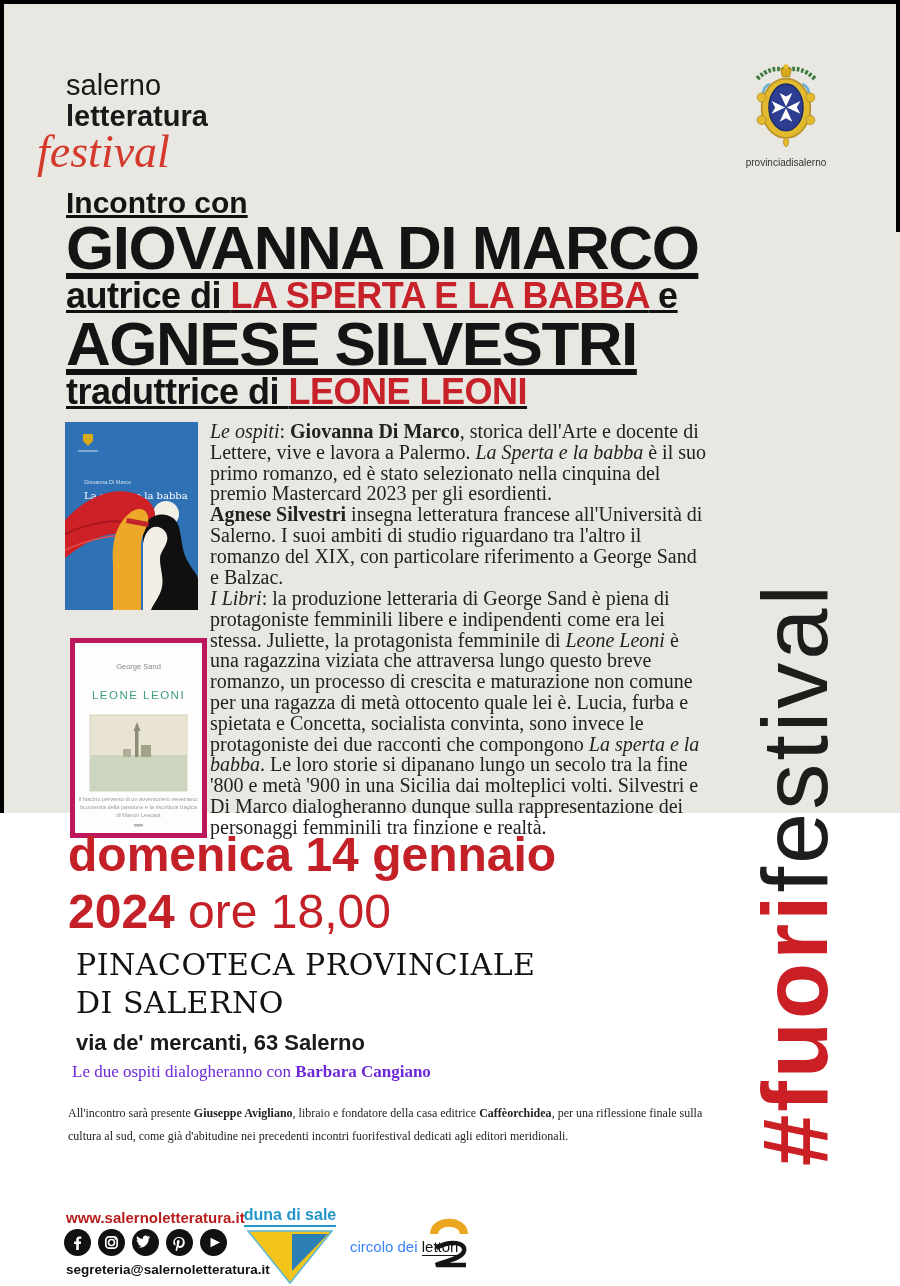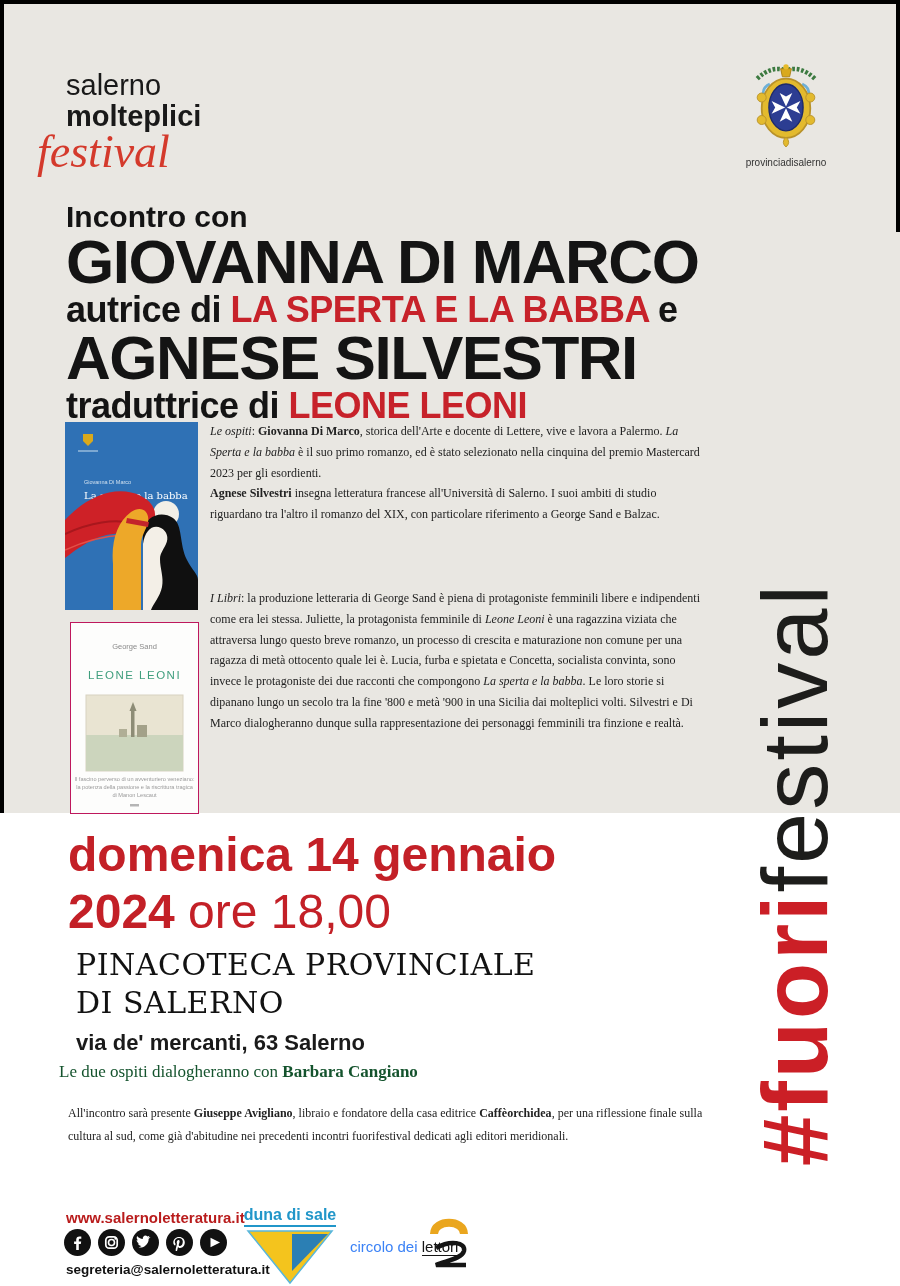--- a/index.html
+++ b/index.html
@@ -16,48 +16,48 @@
   .logo-l1{font-size:29px;line-height:31px;color:#191919;}
   .logo-l2{font-size:29px;line-height:31px;font-weight:bold;color:#191919;}
   .logo-l3{font-family:"Liberation Serif",serif;font-style:italic;font-size:46px;line-height:44px;
            color:#d43a2c;margin-left:-29px;margin-top:-2px;}
 
   
   .crest{left:746px;top:56px;width:80px;text-align:center;}
   .crest-caption{font-size:10px;color:#333;margin-top:5px;white-space:nowrap;margin-left:-14px;width:108px;}
 
   
-  .title-block{left:66px;top:200px;width:720px;}
+  .title-block{left:66px;top:186px;width:720px;text-decoration:underline;}
   .t-intro{font-size:30px;font-weight:bold;line-height:33px;color:#141414;}
   .t-name{font-size:62px;font-weight:bold;line-height:57px;letter-spacing:-1.5px;color:#141414;}
   .t-role{font-size:36px;font-weight:bold;line-height:39px;letter-spacing:-0.5px;color:#141414;}
   .red{color:#c7222a;}
 
   
   .serif{font-family:"Liberation Serif",serif;}
-  .body-col{left:210px;width:498px;font-family:"Liberation Serif",serif;font-size:12px;
+  .body-col{left:210px;width:498px;font-family:"Liberation Serif",serif;font-size:20px;
             line-height:20.8px;color:#222;text-align:left;}
   .seg-b{font-weight:bold;}
   .seg-i{font-style:italic;}
 
   
   .book{box-shadow:none;}
-  .book2-frame{border:1px solid #be185d;background:#ef4444;}
+  .book2-frame{border:5px solid #be185d;background:#ef4444;margin-top:16px;}
 
   
   .date-block{left:68px;top:826px;color:#c32027;}
   .date-l{font-size:48px;line-height:57px;font-weight:bold;}
   .date-time{font-weight:normal;}
 
   
   .venue{left:76px;top:946px;color:#121212;}
   .venue-name{font-family:"DejaVu Serif","Liberation Serif",serif;font-size:30px;line-height:38px;letter-spacing:0.5px;}
   .venue-addr{font-size:22px;font-weight:bold;margin-top:8px;color:#1a1a1a;}
 
-  .dialog-line{left:59px;top:1062px;font-size:17px;color:#14532d;}
+  .dialog-line{left:72px;top:1062px;font-size:17px;color:#6d28d9;}
   .closing{left:68px;top:1102px;width:668px;font-size:12px;line-height:23px;color:#222;}
 
   
   .hashtag{left:748px;top:1166px;transform:rotate(-90deg);transform-origin:0 0;
            white-space:nowrap;font-size:92px;line-height:94px;letter-spacing:3px;}
   .hash-red{color:#cb1f26;font-weight:bold;}
   .hash-black{color:#1d1d1b;font-weight:normal;}
 
   
   .f-site{left:66px;top:1209px;font-size:15px;font-weight:bold;color:#b91c1c;}
@@ -76,21 +76,21 @@
 <body>
 
 <div id="poster">
   <div class="gray-bg"></div>
   <div class="frame-top"></div>
   <div class="frame-left"></div>
   <div class="frame-right"></div>
 
   <div class="abs logo">
     <div class="logo-l1">salerno</div>
-    <div class="logo-l2">molteplici</div>
+    <div class="logo-l2">letteratura</div>
     <div class="logo-l3">festival</div>
   </div>
 
   <div class="abs crest">
     <span>
       <svg viewBox="0 0 80 100" width="72" height="92">
         <path d="M8,24 Q24,9 40,15" stroke="#3c7a40" stroke-width="5" fill="none" stroke-dasharray="3 2"></path>
         <path d="M72,24 Q56,9 40,15" stroke="#3c7a40" stroke-width="5" fill="none" stroke-dasharray="3 2"></path>
         <path d="M34,13 h12 l-2,9 h-8 Z" fill="#d9a91c" stroke="#a87f14" stroke-width="1"></path>
         <circle cx="40" cy="11" r="3" fill="#e7bb2a"></circle>

